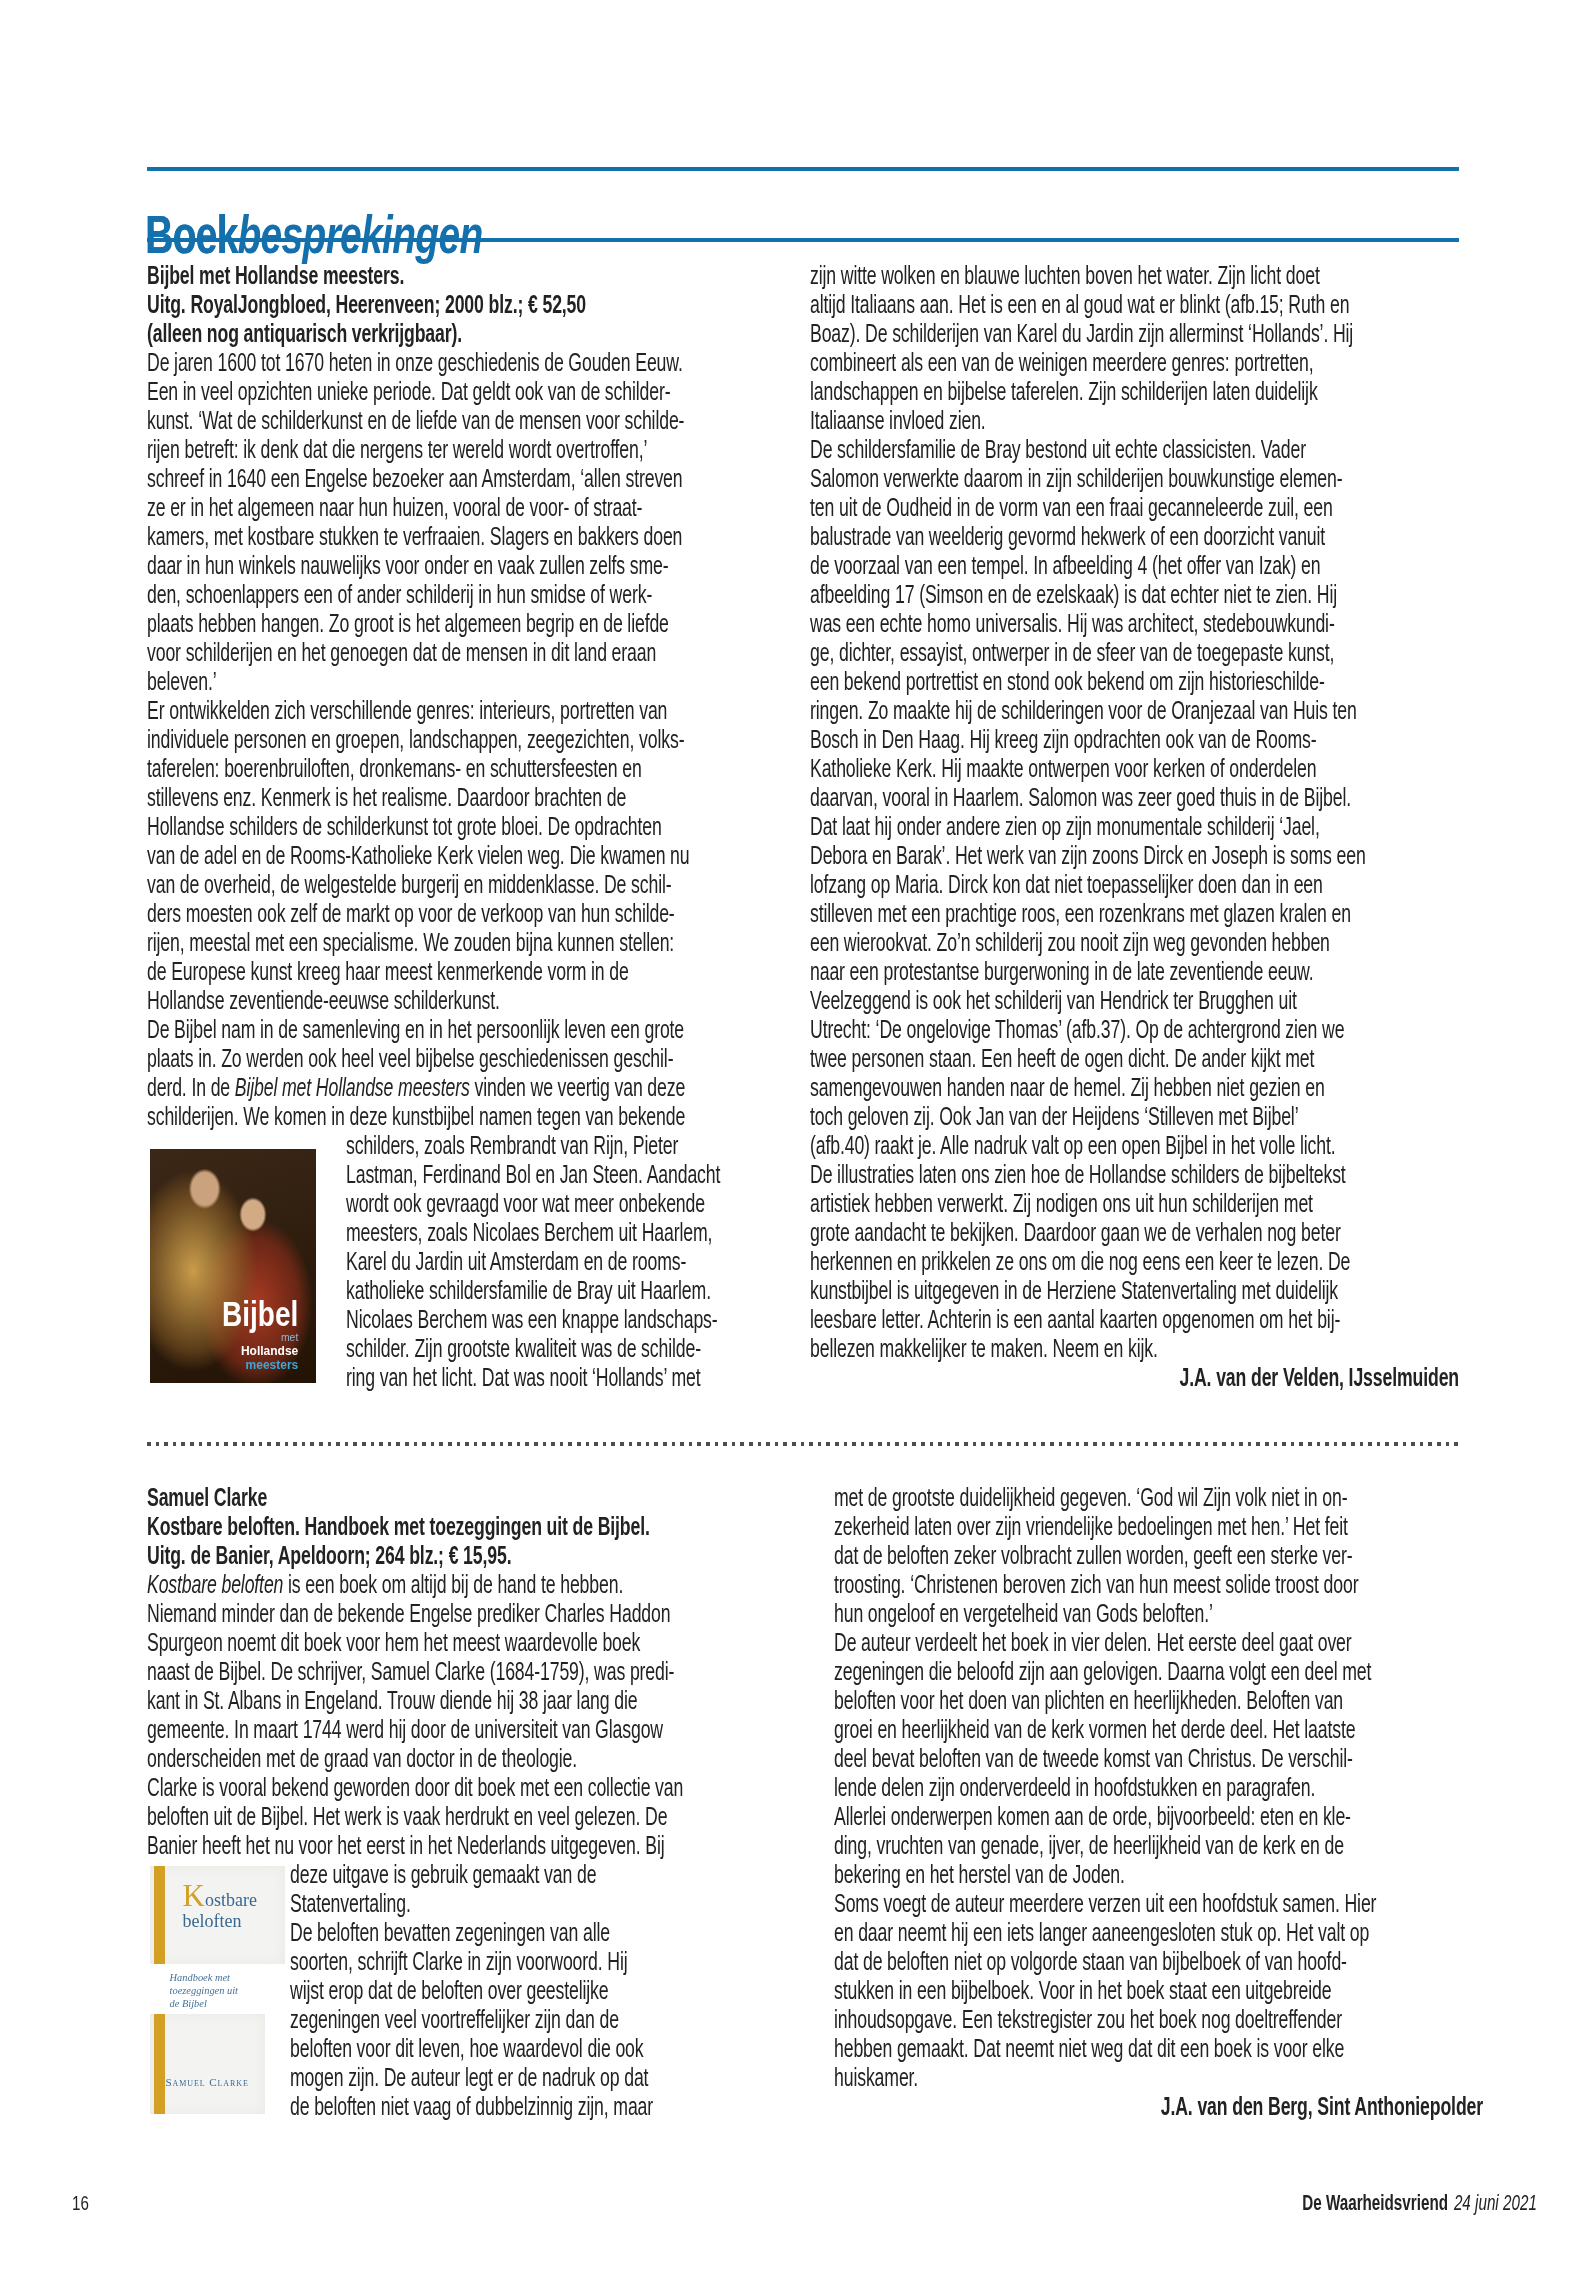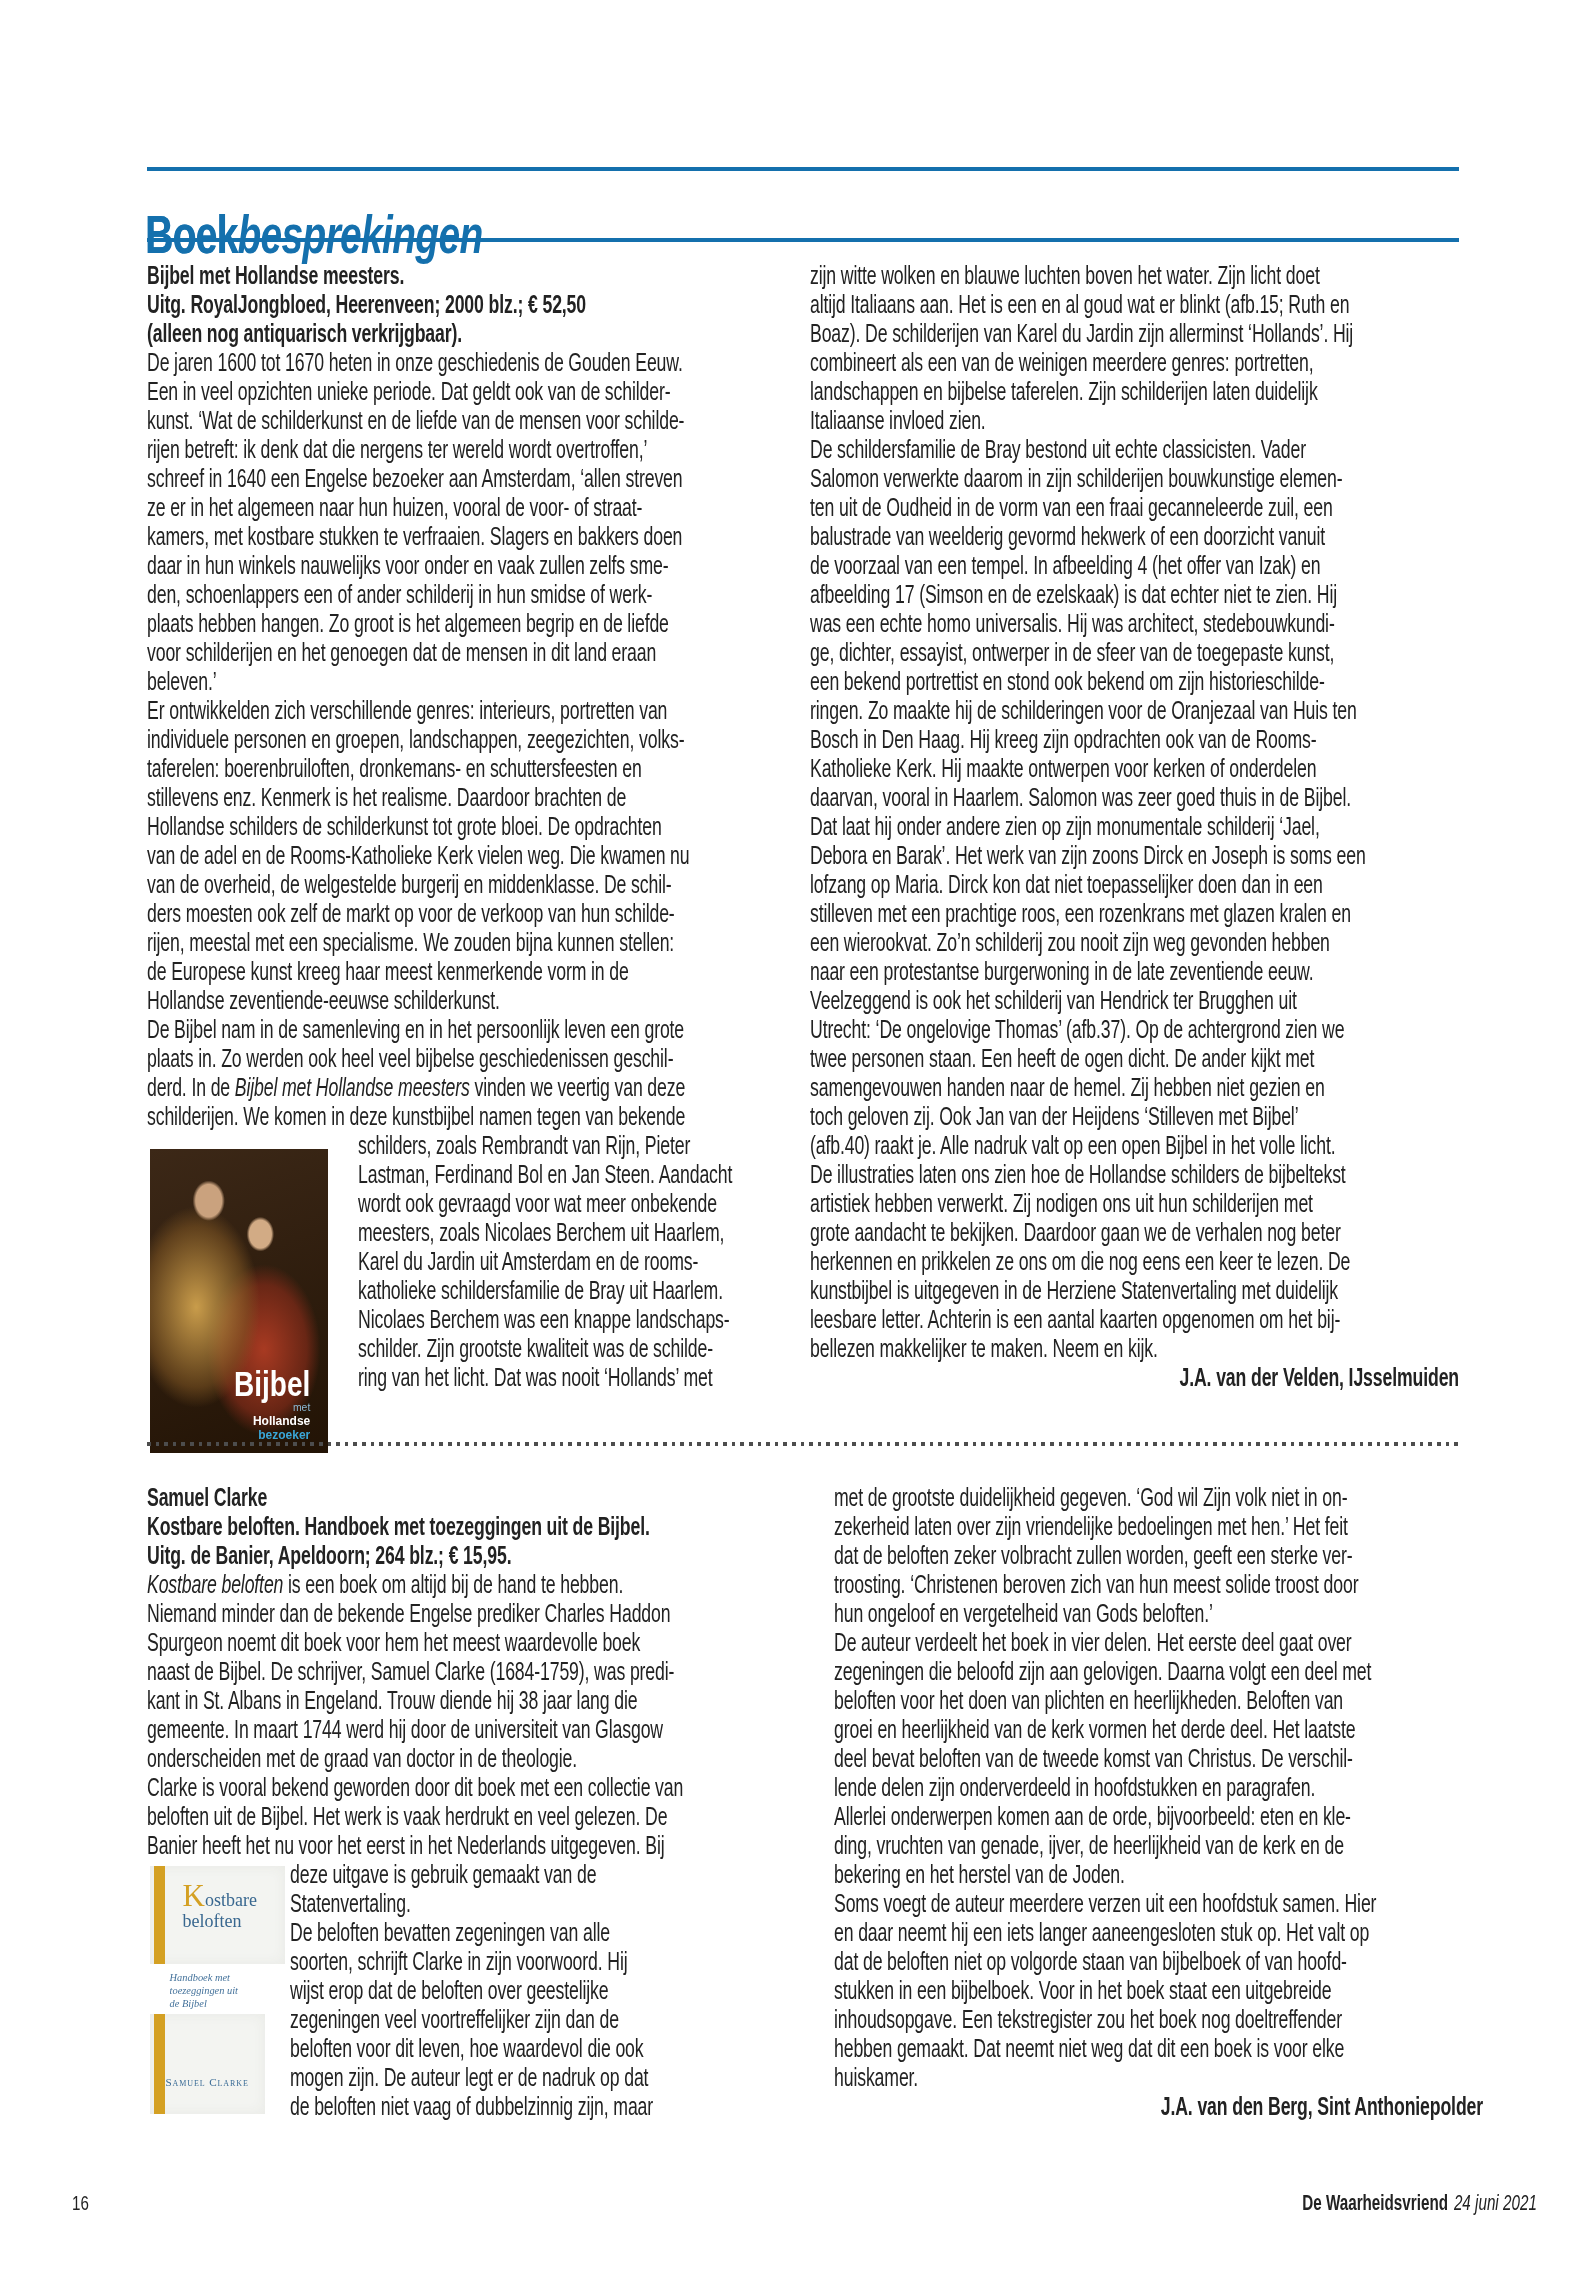--- a/index.html
+++ b/index.html
@@ -30,28 +30,27 @@
   }
   .hdr .tline{font-weight:700;}
   .ital{font-style:italic;}
   .sig{font-weight:700;text-align:right;transform-origin:100% 50%;}
 
   .wrap-row{display:flex;align-items:flex-start;}
   .wrap-lines{flex:1;min-width:0;}
 
   
   #cover1{
-    width:166px;height:304px;flex:none;margin:18px 30px 0 2.6px;position:relative;
+    width:166px;height:234px;flex:none;margin:18px 30px 0 2.6px;position:relative;
     background:
       radial-gradient(22.4px 28px at 33% 17%, #caa27e 58%, rgba(0,0,0,0) 72%),
       radial-gradient(19px 24px at 62% 28%, #d2ab85 58%, rgba(0,0,0,0) 72%),
       radial-gradient(82px 129px at 26% 52%, rgba(209,163,78,.95), rgba(130,88,36,.55) 62%, rgba(0,0,0,0) 78%),
       radial-gradient(69px 104px at 64% 66%, #a83a22, rgba(125,42,24,.75) 62%, rgba(0,0,0,0) 82%),
       linear-gradient(160deg,#3c2817,#221305);
-    padding-left: 12px;
   }
   .c1-text{position:absolute;right:17.3px;bottom:10.4px;text-align:right;}
   .c1-title{font-size:35px;line-height:36px;font-weight:700;color:#ffffff;
     transform:scaleX(.8);transform-origin:100% 50%;}
   .c1-met{font-size:10.4px;line-height:12px;color:#8cb9d4;}
   .c1-sub1{font-size:12px;line-height:14px;font-weight:700;color:#ffffff;}
   .c1-sub2{font-size:12px;line-height:14.7px;font-weight:700;color:#3aa7d8;}
 
   
   #cover2{
@@ -127,21 +126,21 @@
         <div class="tline">plaats in. Zo werden ook heel veel bijbelse geschiedenissen geschil-</div>
         <div class="tline"><span>derd. In de </span><span class="ital">Bijbel met Hollandse meesters</span><span> vinden we veertig van deze</span></div>
         <div class="tline">schilderijen. We komen in deze kunstbijbel namen tegen van bekende</div>
       </div>
     <div class="wrap-row">
       <div id="cover1">
         <div class="c1-text">
           <div class="c1-title">Bijbel</div>
           <div class="c1-met">met</div>
           <div class="c1-sub1">Hollandse</div>
-          <div class="c1-sub2">bezoeker</div>
+          <div class="c1-sub2">meesters</div>
         </div>
       </div>
       <div class="wrap-lines">
           <div class="tline">schilders, zoals Rembrandt van Rijn, Pieter</div>
           <div class="tline">Lastman, Ferdinand Bol en Jan Steen. Aandacht</div>
           <div class="tline">wordt ook gevraagd voor wat meer onbekende</div>
           <div class="tline">meesters, zoals Nicolaes Berchem uit Haarlem,</div>
           <div class="tline">Karel du Jardin uit Amsterdam en de rooms-</div>
           <div class="tline">katholieke schildersfamilie de Bray uit Haarlem.</div>
           <div class="tline">Nicolaes Berchem was een knappe landschaps-</div>

